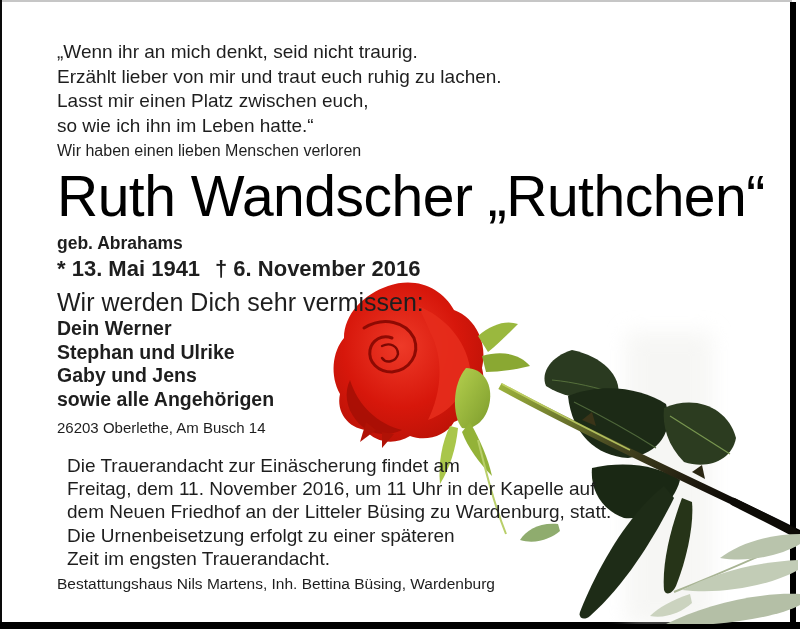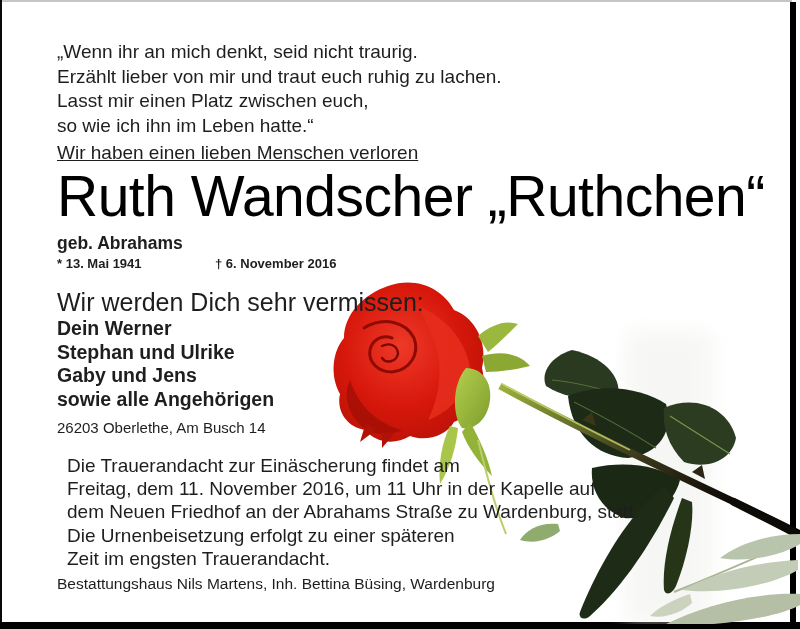--- a/index.html
+++ b/index.html
@@ -8,24 +8,24 @@
     overflow:hidden;font-family:"Liberation Sans",sans-serif;color:#1e1e1e;
   }
   
   .frame-top{position:absolute;left:0;top:0;width:792px;height:2px;background:#c6c6c6;}
   .frame-left{position:absolute;left:0;top:0;width:2px;height:629px;background:#0a0a0a;}
   .frame-right{position:absolute;left:790px;top:2px;width:6px;height:627px;background:#000;}
   .frame-bottom{position:absolute;left:0;bottom:0;width:800px;height:7px;background:#000;}
 
   .txt{position:absolute;left:57px;white-space:nowrap;}
   .quote{top:40px;font-size:19px;line-height:24.5px;}
-  .intro{top:142px;font-size:19px;text-decoration:underline;}
+  .intro{top:142px;font-size:16px;}
   .name{top:170px;margin:0;font-size:57px;font-weight:400;letter-spacing:-0.5px;line-height:52px;color:#000;}
   .maiden{top:233px;font-size:17.5px;font-weight:bold;}
-  .dates{top:256px;font-size:13px;font-weight:bold;}
+  .dates{top:256px;font-size:22px;font-weight:bold;}
   .dates .birth{display:inline-block;width:158px;}
   .miss{top:288px;font-size:25px;}
   .mourners{top:317px;font-size:19.5px;font-weight:bold;line-height:23.5px;}
   .address{top:419px;font-size:15px;}
   .service{top:454px;font-size:19px;line-height:23.2px;margin-left:10px;}
   .home{top:575px;font-size:15.5px;}
 
   .rose{position:absolute;left:330px;top:272px;width:470px;height:352px;}
 </style>
 </head>
@@ -138,20 +138,20 @@
     <div>Stephan und Ulrike</div>
     <div>Gaby und Jens</div>
     <div>sowie alle Angehörigen</div>
   </div>
 
   <div class="txt address">26203 Oberlethe, Am Busch 14</div>
 
   <div class="txt service">
     <div>Die Trauerandacht zur Einäscherung findet am</div>
     <div>Freitag, dem 11. November 2016, um 11 Uhr in der Kapelle auf</div>
-    <div>dem Neuen Friedhof an der Abrahams Straße zu Wardenburg, statt.</div>
+    <div>dem Neuen Friedhof an der Litteler Büsing zu Wardenburg, statt.</div>
     <div>Die Urnenbeisetzung erfolgt zu einer späteren</div>
     <div>Zeit im engsten Trauerandacht.</div>
   </div>
 
   <div class="txt home">Bestattungshaus Nils Martens, Inh. Bettina Büsing, Wardenburg</div>
 
 </div>
 
 </body></html>

